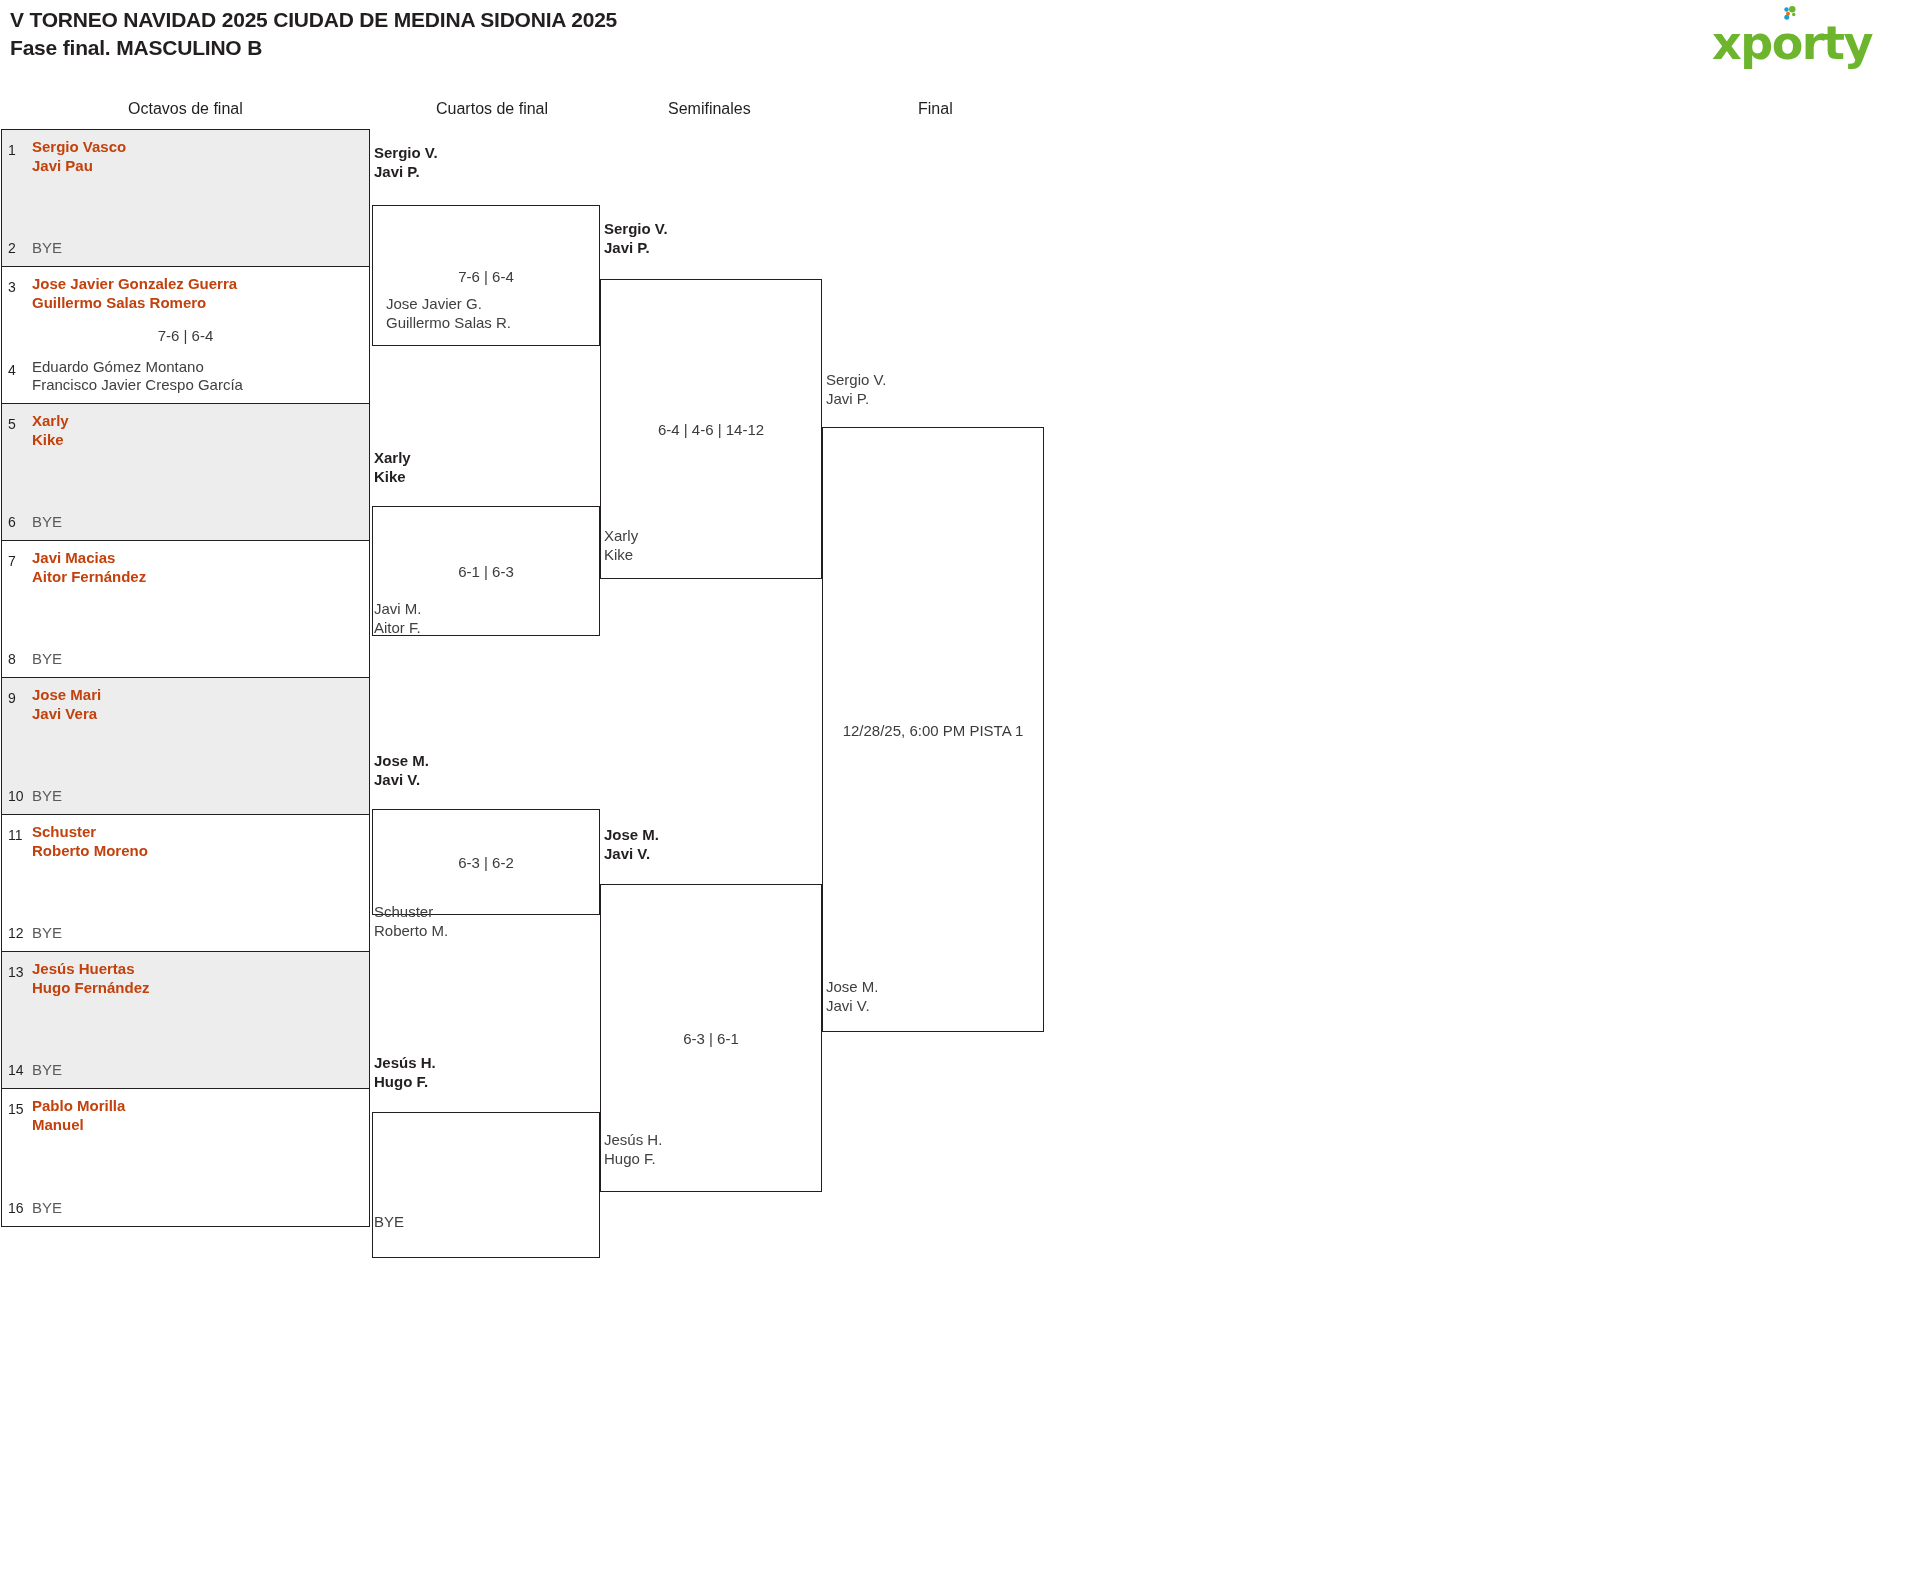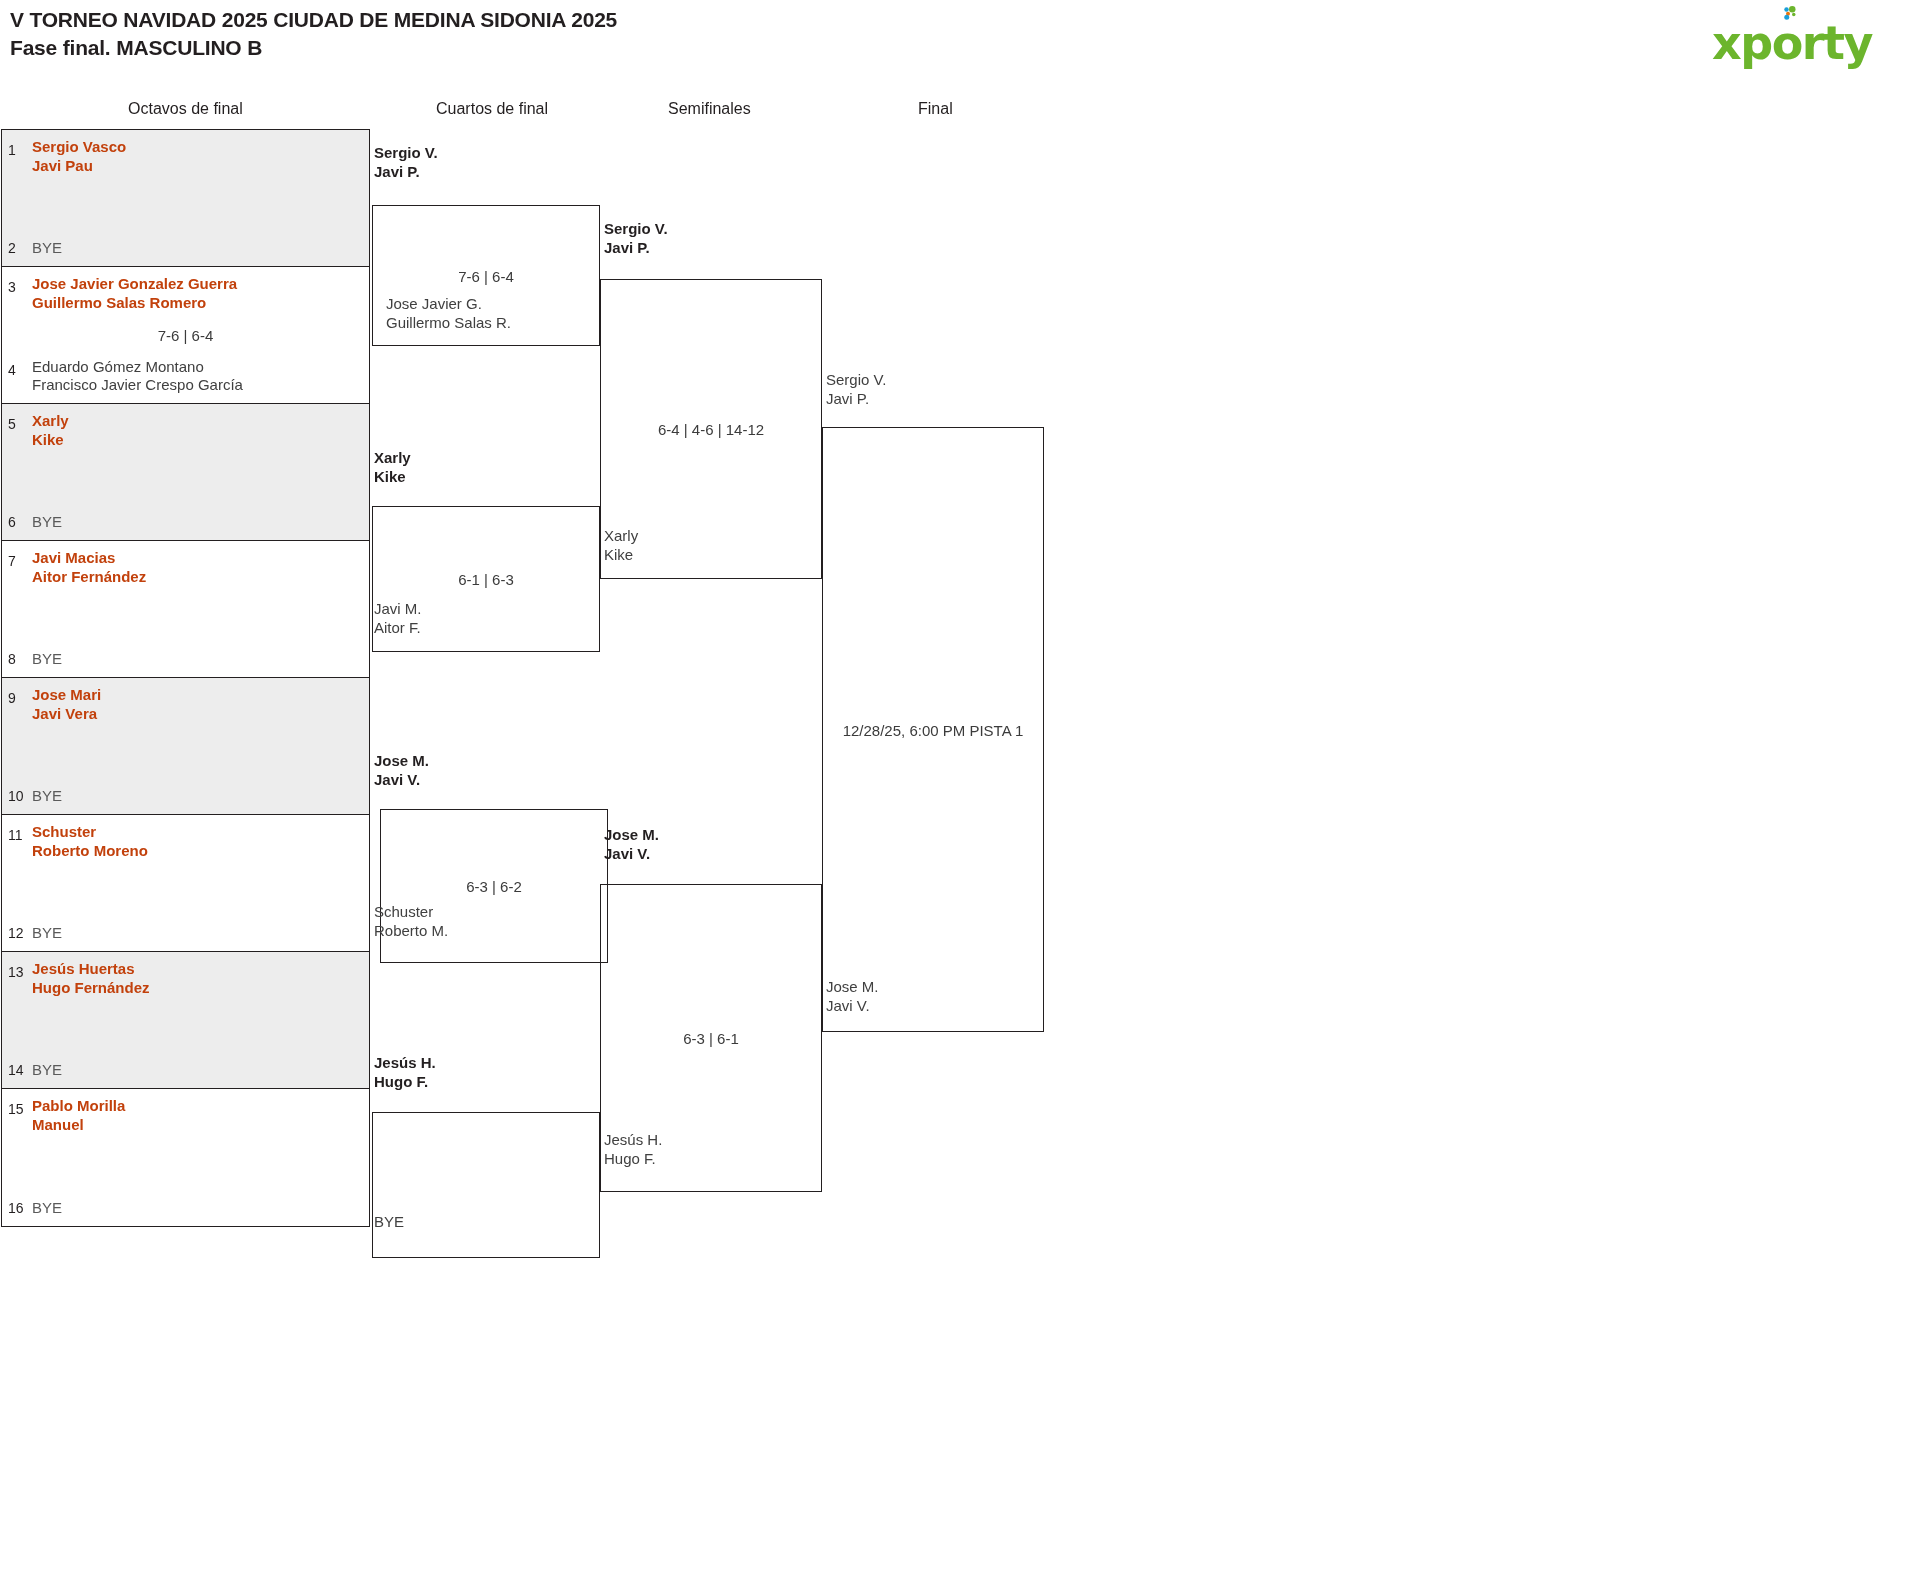--- a/index.html
+++ b/index.html
@@ -328,33 +328,33 @@
   </div>
   <div class="lbl lose" style="left:374px; top:295px;padding-left:12px;">
     <span class="pl">Jose Javier G.</span>
     <span class="pl">Guillermo Salas R.</span>
   </div>
 
   <div class="lbl win" style="left:374px; top:449px;">
     <span class="pl">Xarly</span>
     <span class="pl">Kike</span>
   </div>
-  <div class="mbox" style="left:372px; top:506px; width:228px; height:146px;">
+  <div class="mbox" style="left:372px; top:506px; width:228px; height:130px;">
     <div class="score">6-1 | 6-3</div>
   </div>
   <div class="lbl lose" style="left:374px; top:600px;">
     <span class="pl">Javi M.</span>
     <span class="pl">Aitor F.</span>
   </div>
 
   <div class="lbl win" style="left:374px; top:752px;">
     <span class="pl">Jose M.</span>
     <span class="pl">Javi V.</span>
   </div>
-  <div class="mbox" style="left:380px; top:809px; width:228px; height:154px;">
+  <div class="mbox" style="left:372px; top:809px; width:228px; height:106px;">
     <div class="score">6-3 | 6-2</div>
   </div>
   <div class="lbl lose" style="left:374px; top:903px;">
     <span class="pl">Schuster</span>
     <span class="pl">Roberto M.</span>
   </div>
 
   <div class="lbl win" style="left:374px; top:1054px;">
     <span class="pl">Jesús H.</span>
     <span class="pl">Hugo F.</span>

